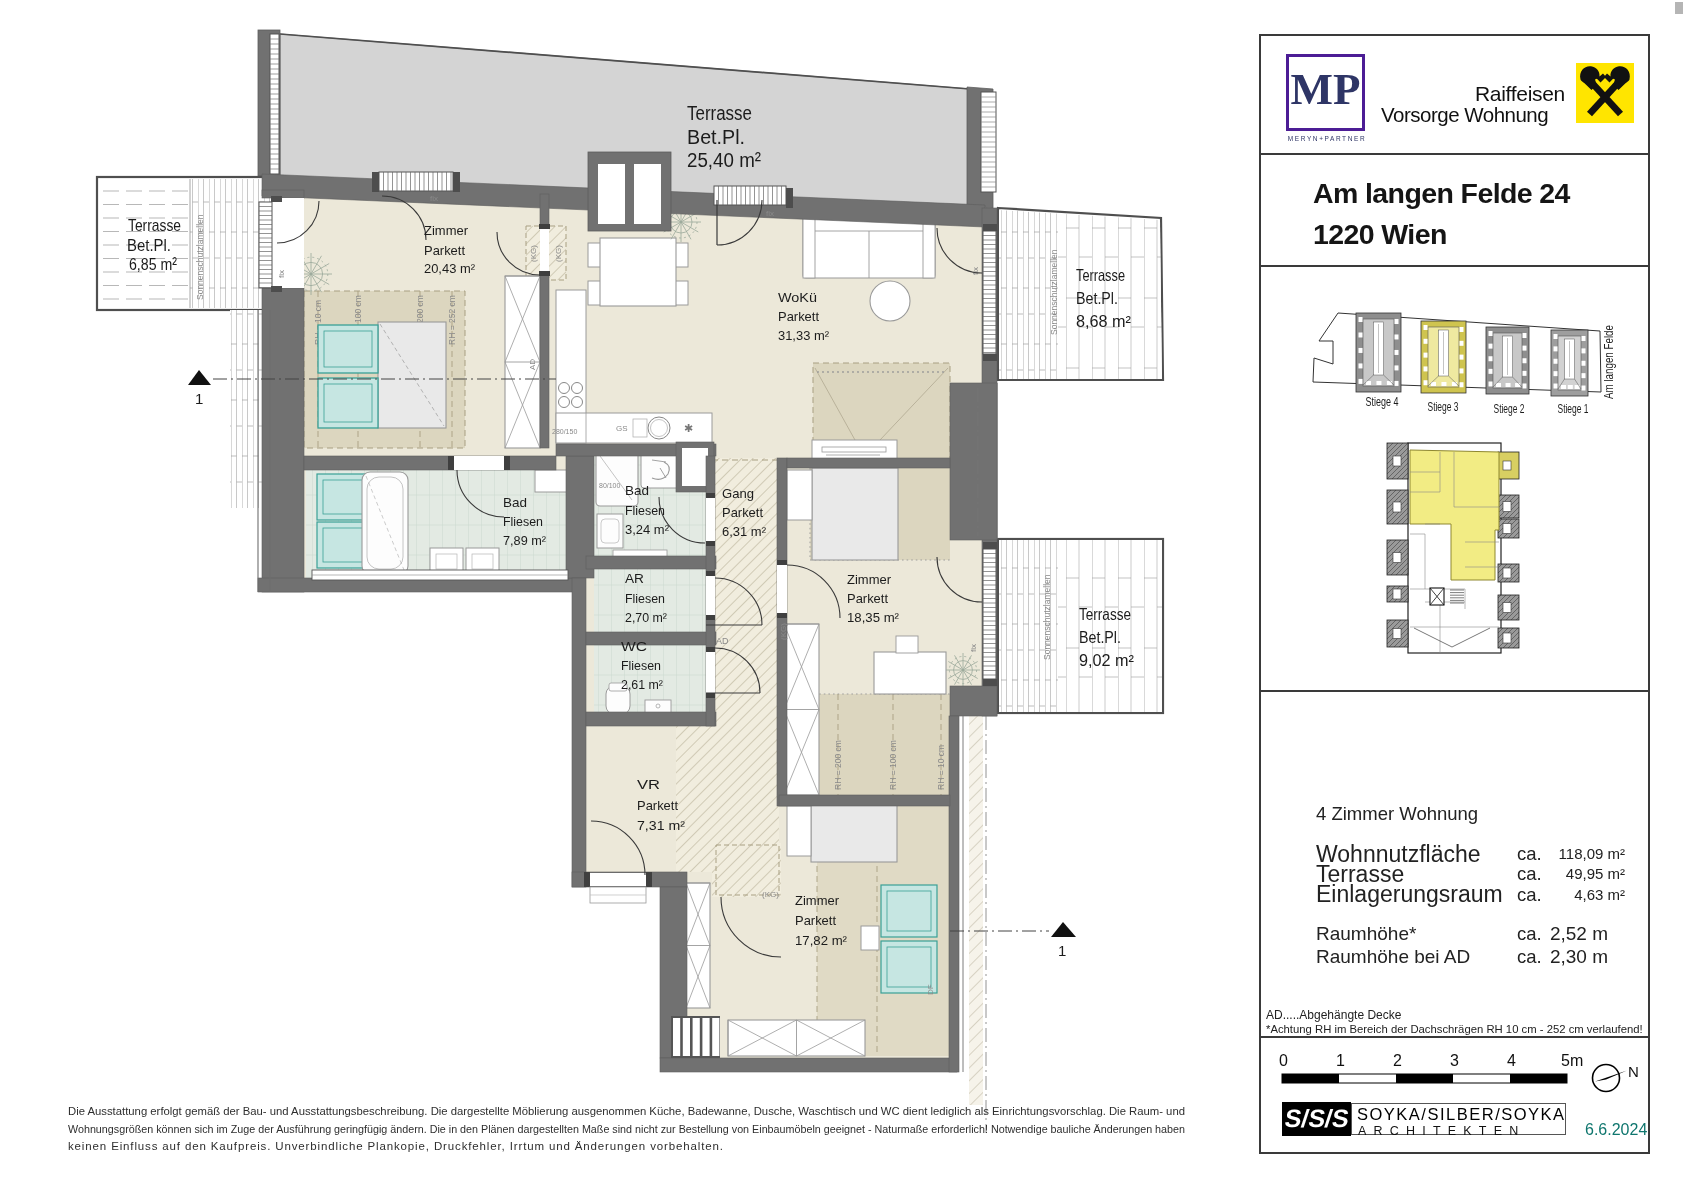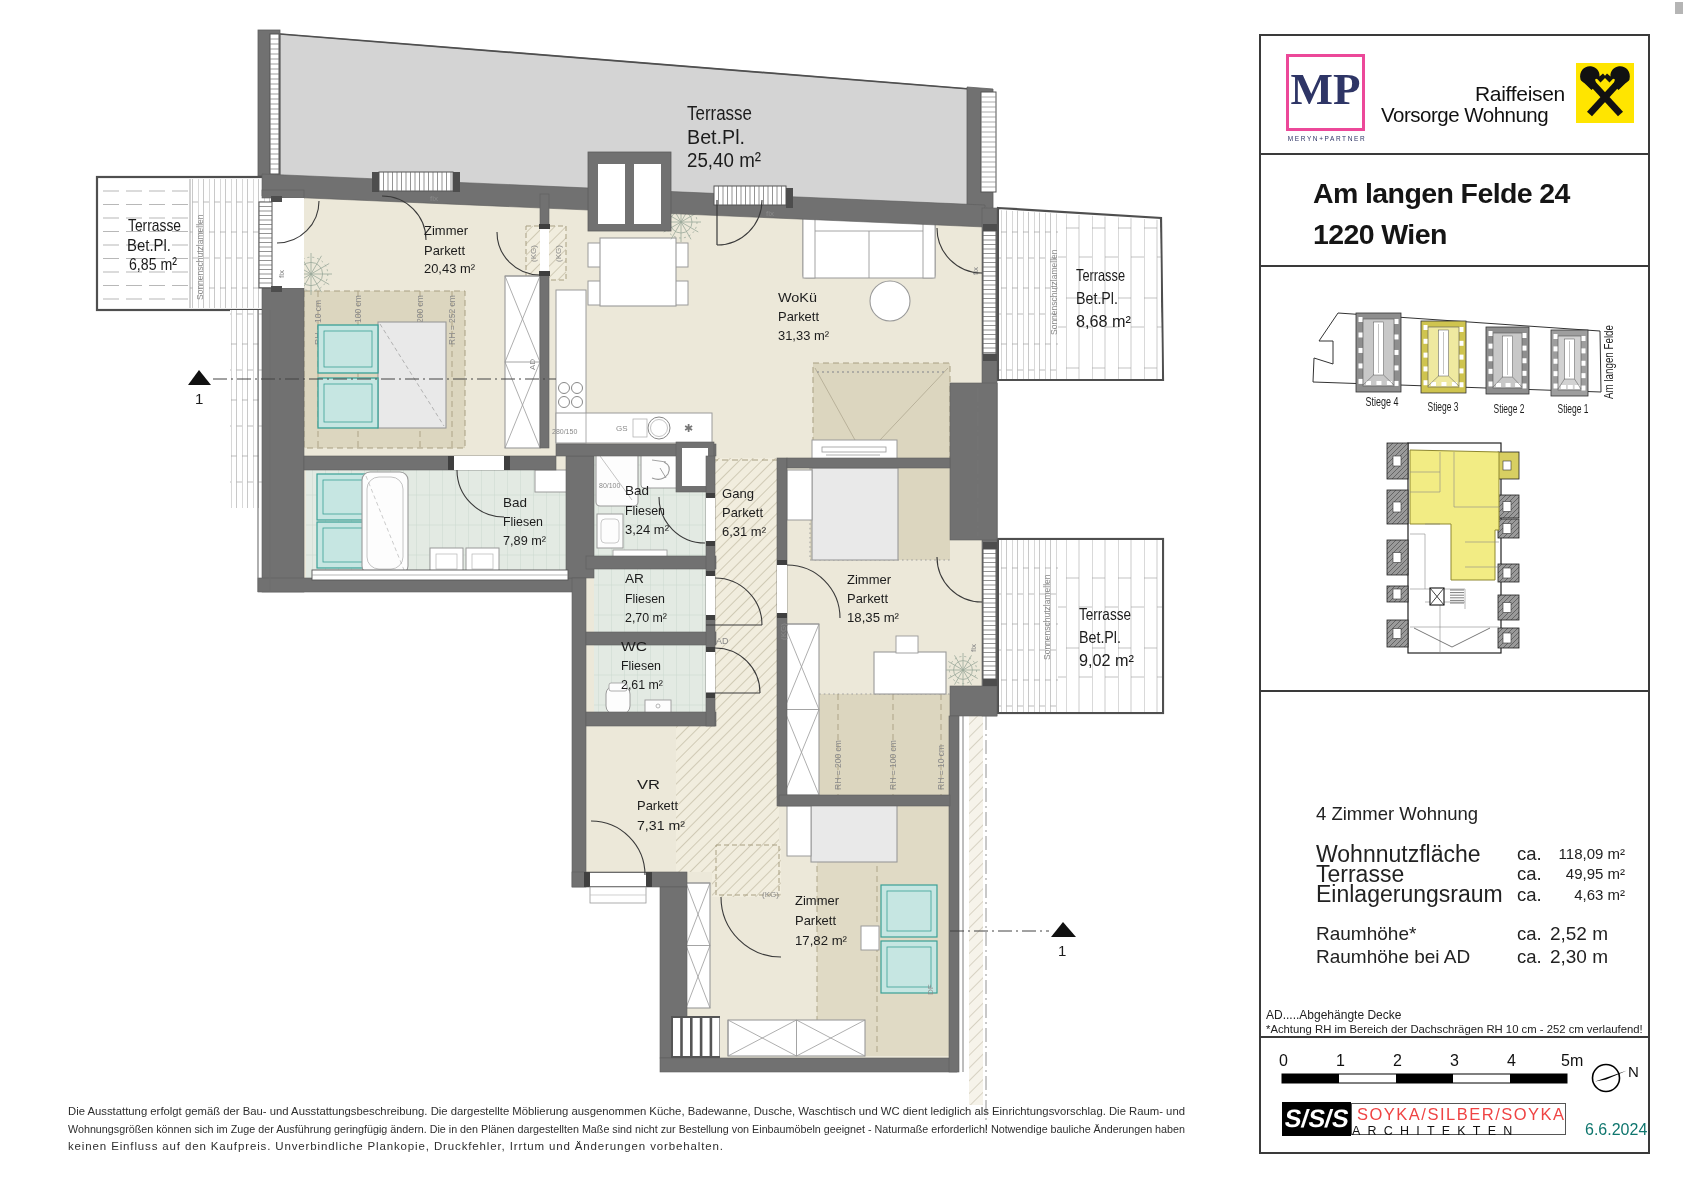--- a/index.html
+++ b/index.html
@@ -601,21 +601,21 @@
 <text x="762" y="897" font-family="Liberation Sans, sans-serif" font-size="8" fill="#8a8a8a" text-anchor="start" font-weight="400">(KG)</text>
 <text x="786" y="640" font-family="Liberation Sans, sans-serif" font-size="8" fill="#8a8a8a" text-anchor="start" font-weight="400" transform="rotate(-90 786 640)">(KG)</text>
 <text x="716" y="644" font-family="Liberation Sans, sans-serif" font-size="9" fill="#8a8a8a" text-anchor="start" font-weight="400">AD</text>
 <text x="68" y="1115" font-size="11.5" fill="#2e2e2e" textLength="1117" lengthAdjust="spacingAndGlyphs">Die Ausstattung erfolgt gemäß der Bau- und Ausstattungsbeschreibung. Die dargestellte Möblierung ausgenommen Küche, Badewanne, Dusche, Waschtisch und WC dient lediglich als Einrichtungsvorschlag. Die Raum- und</text>
 <text x="68" y="1133" font-size="11.5" fill="#2e2e2e" textLength="1117" lengthAdjust="spacingAndGlyphs">Wohnungsgrößen können sich im Zuge der Ausführung geringfügig ändern. Die in den Plänen dargestellten Maße sind nicht zur Bestellung von Einbaumöbeln geeignet - Naturmaße erforderlich! Notwendige bauliche Änderungen haben</text>
 <text x="68" y="1150" font-size="11.5" fill="#2e2e2e" textLength="655" lengthAdjust="spacing">keinen Einfluss auf den Kaufpreis. Unverbindliche Plankopie, Druckfehler, Irrtum und Änderungen vorbehalten.</text>
 </svg></div>
 
 <div class="abs" style="left:1259px;top:34px;width:391px;height:1120px;border:2px solid #3a3a3a">
   <div class="abs" style="left:0;top:0;width:387px;height:119px;border-bottom:2px solid #3a3a3a">
-    <div class="abs" style="left:25px;top:18px;width:79px;height:77px;border:3px solid #ec4899;text-align:center">
+    <div class="abs" style="left:25px;top:18px;width:79px;height:77px;border:3px solid #4c1d95;text-align:center">
       <div style="font-family:'Liberation Serif',serif;font-weight:bold;color:#2e3566;font-size:45px;line-height:64px;letter-spacing:0px">MP</div>
     </div>
     <div class="abs" style="left:24px;top:99px;width:84px;text-align:center;font-size:6.5px;letter-spacing:1.6px;color:#2e3566;white-space:nowrap">MERYN+PARTNER</div>
     <div class="abs" style="left:140px;top:46px;width:164px;text-align:right;font-weight:normal;font-size:21px;color:#111;letter-spacing:-0.3px">Raiffeisen</div>
     <div class="abs" style="left:120px;top:67px;width:184px;text-align:left;font-size:20.5px;color:#111;letter-spacing:-0.5px">Vorsorge Wohnung</div>
     <div class="abs" style="left:315px;top:27px"><svg width="58" height="60" viewBox="0 0 58 60">
 <rect x="0" y="0" width="58" height="60" fill="#ffe500"></rect>
 <line x1="16.5" y1="20.5" x2="44.5" y2="51" stroke="#111" stroke-width="6.8"></line>
 <line x1="41.5" y1="20.5" x2="13.5" y2="51" stroke="#111" stroke-width="6.8"></line>
 <path d="M 4.5,16.5 C 2.5,7.5 9,2.5 15,3.3 C 20.5,4 24,8.5 23.5,13.5 L 27,10.5 L 30,14 L 24.5,19.5 L 21.5,16.3 C 20.2,15 18.9,15.7 19.3,17.5 L 20.5,22 L 15.5,27 L 8.5,20.3 C 6.5,18.8 5,17.8 4.5,16.5 Z" fill="#111"></path>
@@ -772,17 +772,17 @@
       <rect x="21" y="34" width="285" height="9" fill="#fff" stroke="#000" stroke-width="1"></rect>
       <rect x="21" y="34" width="57" height="9" fill="#000"></rect>
       <rect x="135" y="34" width="57" height="9" fill="#000"></rect>
       <rect x="249" y="34" width="57" height="9" fill="#000"></rect>
       <circle cx="345" cy="38" r="13.5" fill="none" stroke="#000" stroke-width="1.6"></circle>
       <polygon points="334,41.5 366,30.5 345,39.5" fill="#000"></polygon>
       <text x="367" y="37" font-size="15" fill="#111">N</text>
     </svg>
     <div class="abs" style="left:21px;top:62px;width:69px;height:34px;background:#000;color:#fff;font-size:25px;font-weight:bold;text-align:center;line-height:33px"><span style="display:inline-block;transform:skewX(-8deg)">S/S/S</span></div>
     <div class="abs" style="left:90px;top:63px;width:215px;height:32px;border:1px solid #555;background:#fff">
-      <div style="font-size:16.5px;letter-spacing:1.5px;color:#ef4444;margin:1px 3px 0 5px;white-space:nowrap">SOYKA/SILBER/SOYKA</div>
-      <div style="font-size:12.5px;letter-spacing:7.2px;color:#111;white-space:nowrap">ARCHITEKTEN</div>
+      <div style="font-size:16.5px;letter-spacing:1.5px;color:#000000;margin:1px 3px 0 5px;white-space:nowrap">SOYKA/SILBER/SOYKA</div>
+      <div style="font-size:12.5px;letter-spacing:7.2px;color:#111;margin-left:6px;white-space:nowrap">ARCHITEKTEN</div>
     </div>
     <div class="abs" style="left:324px;top:81px;font-size:16px;color:#0f766e">6.6.2024</div>
   </div>
 </div>
 </body></html>

